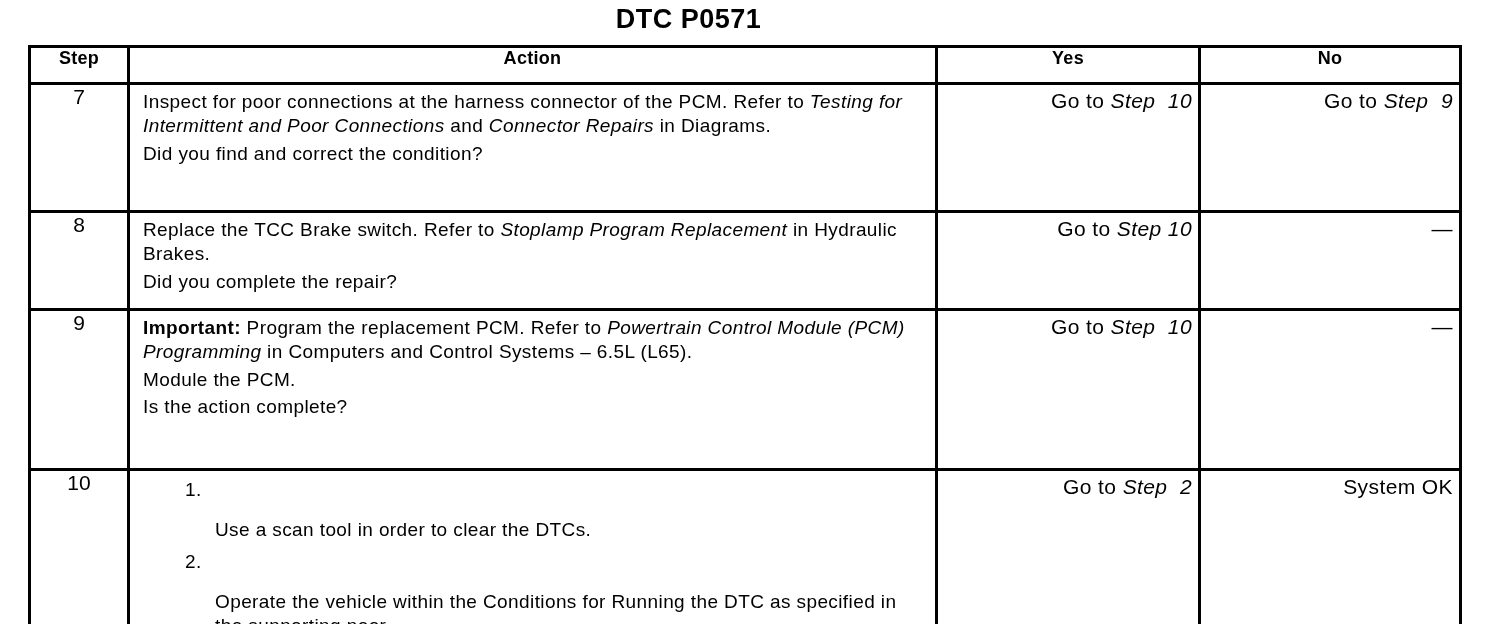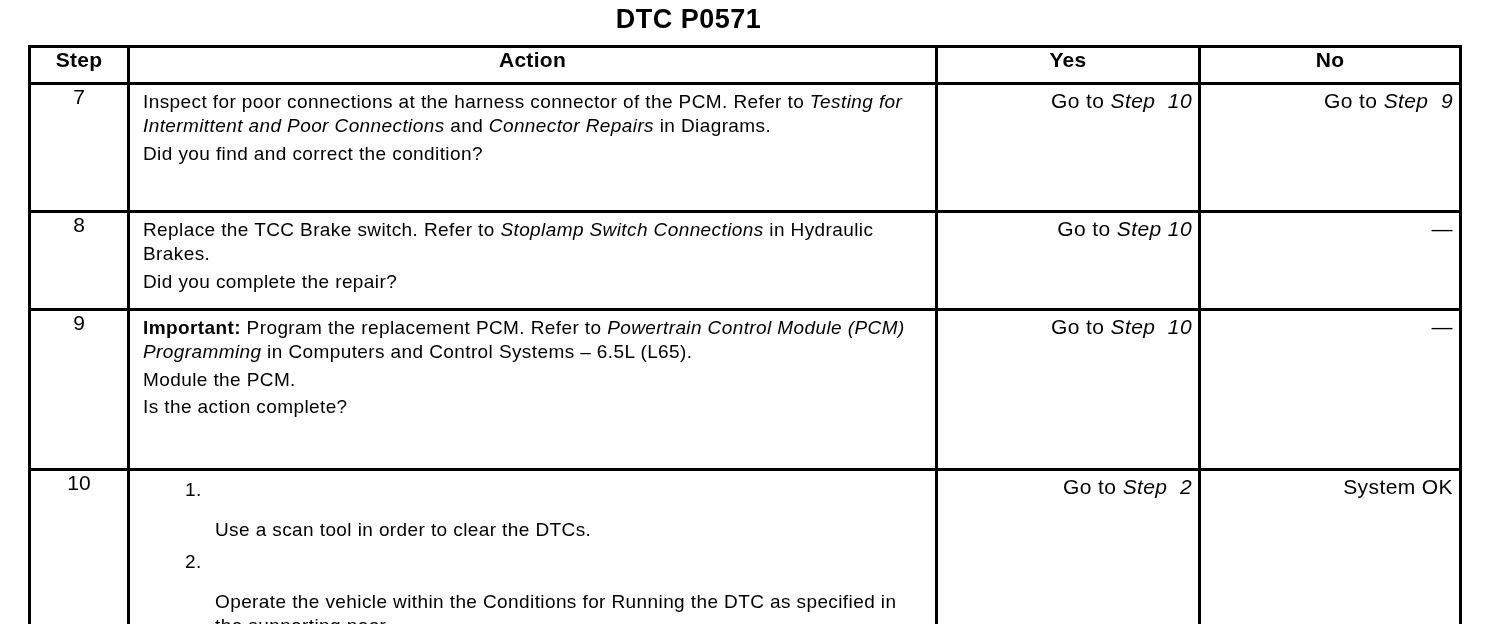--- a/index.html
+++ b/index.html
@@ -31,21 +31,21 @@
     border:3px solid #000;
     padding:0;
     vertical-align:top;
   }
   col.c-step{width:99px;}
   col.c-action{width:808px;}
   col.c-yes{width:263px;}
   col.c-no{width:261px;}
   thead tr{height:37px;}
   thead th{
-    font-size:21px;
+    font-size:18px;
     font-weight:bold;
     text-align:center;
     vertical-align:middle;
     letter-spacing:0.3px;
   }
   tbody tr:nth-child(1){height:128px;}
   tbody tr:nth-child(2){height:98px;}
   tbody tr:nth-child(3){height:160px;}
   tbody tr:nth-child(4){height:136px;}
   td.step-cell{
@@ -138,21 +138,21 @@
           </td>
           <td class="answer-cell">
             <div class="answer-inner"><span>Go to </span><span class="it">Step  9</span></div>
           </td>
         </tr>
         <tr>
           <td class="step-cell">8</td>
           <td class="action-cell">
             <div class="action-inner">
               <div>
-                <div class="para"><span>Replace the TCC Brake switch. Refer to </span><span class="it">Stoplamp Switch Connections</span><span> in Hydraulic Brakes.</span></div>
+                <div class="para"><span>Replace the TCC Brake switch. Refer to </span><span class="it">Stoplamp Program Replacement</span><span> in Hydraulic Brakes.</span></div>
               </div>
               <div class="question">Did you complete the repair?</div>
             </div>
           </td>
           <td class="answer-cell">
             <div class="answer-inner"><span>Go to </span><span class="it">Step 10</span></div>
           </td>
           <td class="answer-cell dash-cell">
             <div class="answer-inner">—</div>
           </td>

